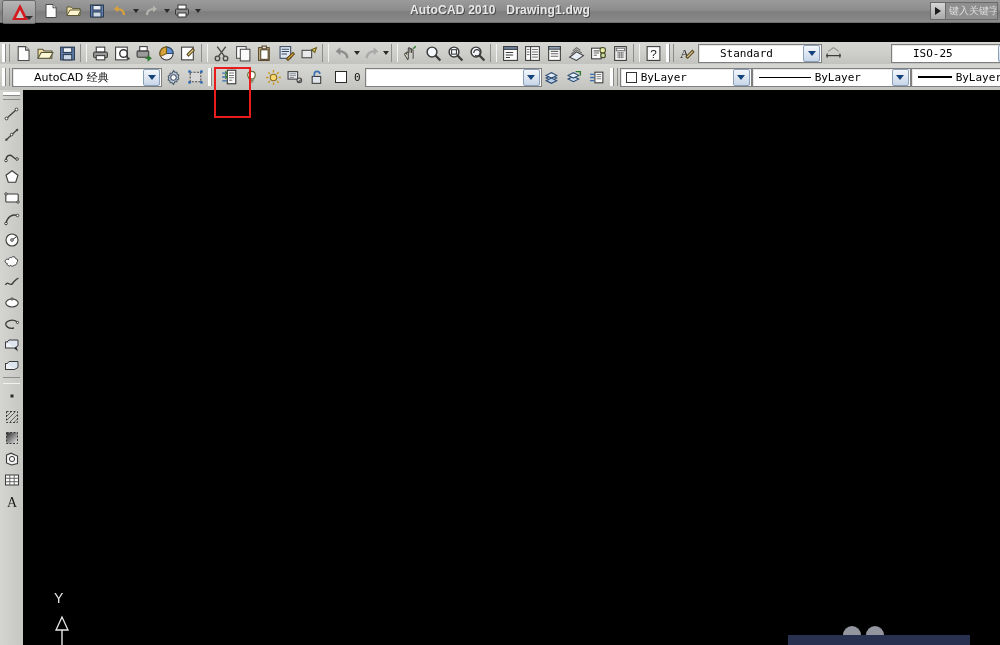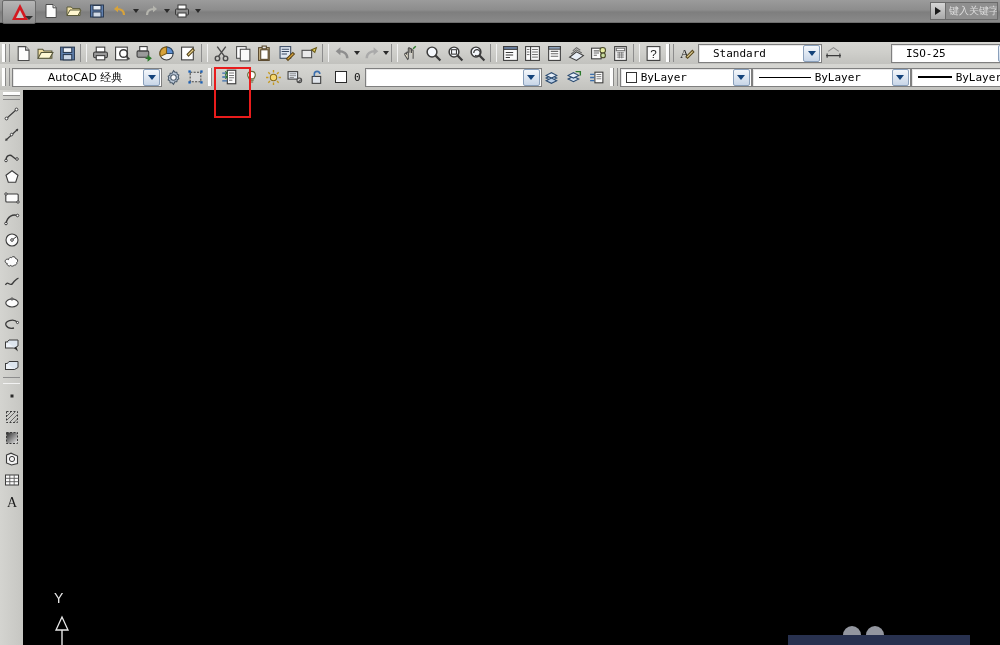--- a/index.html
+++ b/index.html
@@ -111,21 +111,21 @@
     border-left:1px solid #8d8d8d;border-right:1px solid #f2f2f2;margin:0 2px;}
   .dropcaret{width:0;height:0;border-left:3px solid transparent;border-right:3px solid transparent;border-top:4px solid #2a2a2a;margin-left:1px;}
 
   
   .combo{
     height:17px;background:#fff;border:1px solid #7f7f7f;
     display:flex;align-items:center;flex:0 0 auto;
     font-size:11px;color:#000;font-family:"DejaVu Sans Mono","Liberation Mono",monospace;
     box-shadow:inset 1px 1px 0 #e7e7e7;
   }
-  .combo .ctext{padding-left:14px;white-space:nowrap;overflow:hidden;flex:1 1 auto;}
+  .combo .ctext{padding-left:21px;white-space:nowrap;overflow:hidden;flex:1 1 auto;}
   .combo .cbtn{
     width:15px;height:15px;margin:0 1px 0 0;flex:0 0 auto;
     background:linear-gradient(180deg,#f4f7fb,#c8d6e8);
     border:1px solid #8aa0bb;border-radius:2px;
     display:flex;align-items:center;justify-content:center;
   }
   .combo .cbtn .v{width:0;height:0;border-left:4px solid transparent;border-right:4px solid transparent;border-top:5px solid #13427a;}
   .swatch{width:9px;height:9px;border:1px solid #333;background:#fff;margin:0 4px 0 5px;flex:0 0 auto;}
   .lineprev{width:52px;height:1px;background:#000;margin:0 4px 0 6px;flex:0 0 auto;}
 
@@ -217,20 +217,23 @@
       <span class="qi">
         <svg width="16" height="16" viewBox="0 0 16 16">
             <rect x="1.5" y="6" width="13" height="6" rx="1" fill="#8d8d8d" stroke="#3b3b3b"></rect>
             <rect x="4" y="2" width="8" height="4" fill="#fff" stroke="#3b3b3b"></rect>
             <rect x="4" y="10" width="8" height="4" fill="#fff" stroke="#3b3b3b"></rect>
           </svg>
       </span>
       <span class="dropcaret"></span>
     </div>
 
+    <div class="title-text">
+      <span>AutoCAD 2010</span>&nbsp;&nbsp;&nbsp;<span>Drawing1.dwg</span>
+    </div>
 
     <div class="infocenter">
       <span class="ic-arrow">
           <span class="tri"></span>
         </span>
       <span class="ic-box">键入关键字</span>
     </div>
   </div>
 
 
@@ -453,21 +456,21 @@
         </svg>
     </span>
     <span class="combo" style="width:148px;">
       <span class="ctext">Standard</span>
 
     </span>
   </div>
 
   <div class="tbrow" id="tb2">
     <span class="grip"></span>
-    <span class="combo" style="width:148px;text-align:center;">
+    <span class="combo" style="width:148px;">
       <span class="ctext" style="font-family:'DejaVu Sans',sans-serif;">AutoCAD 经典</span>
       <span class="cbtn">
           <span class="v"></span>
         </span>
     </span>
     <span class="tbtn">
       <svg width="17" height="17" viewBox="0 0 16 16">
           <path d="M8 1.6 9.3 3h1.8l.4 1.8 1.5.9-.6 1.8.6 1.8-1.5.9-.4 1.8H9.3L8 14.4 6.7 13H4.9l-.4-1.8L3 10.3l.6-1.8L3 6.7l1.5-.9L4.9 4h1.8z" fill="#b9c6d6" stroke="#4a5a6a"></path>
           <circle cx="8" cy="8" r="2.6" fill="#fbfbfb" stroke="#4a5a6a"></circle>
         </svg>

